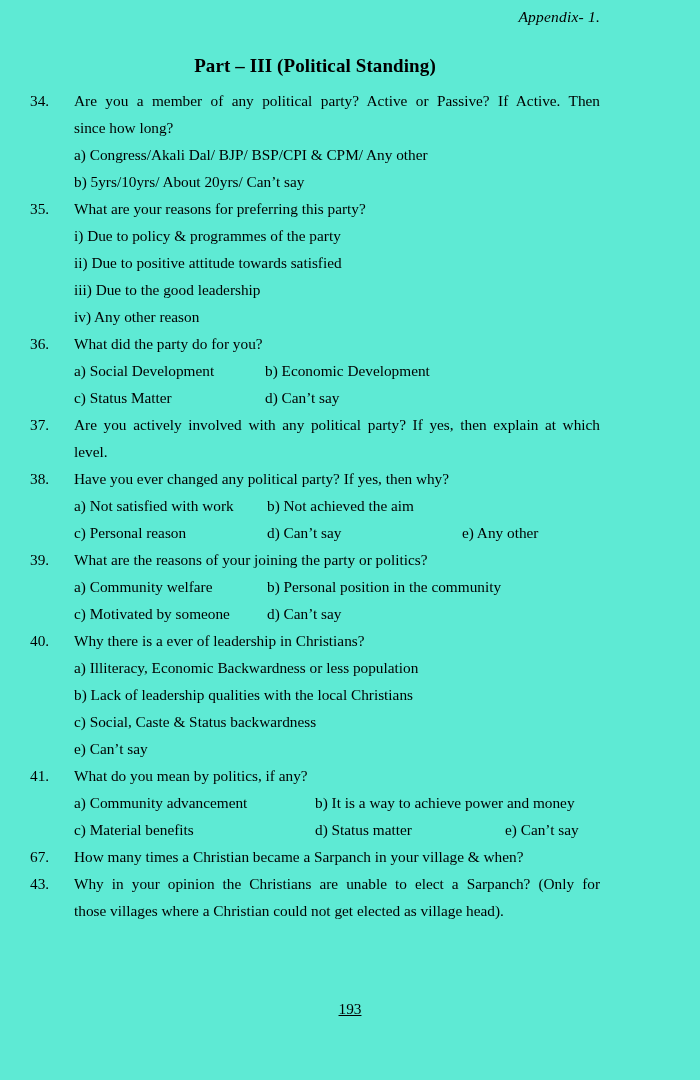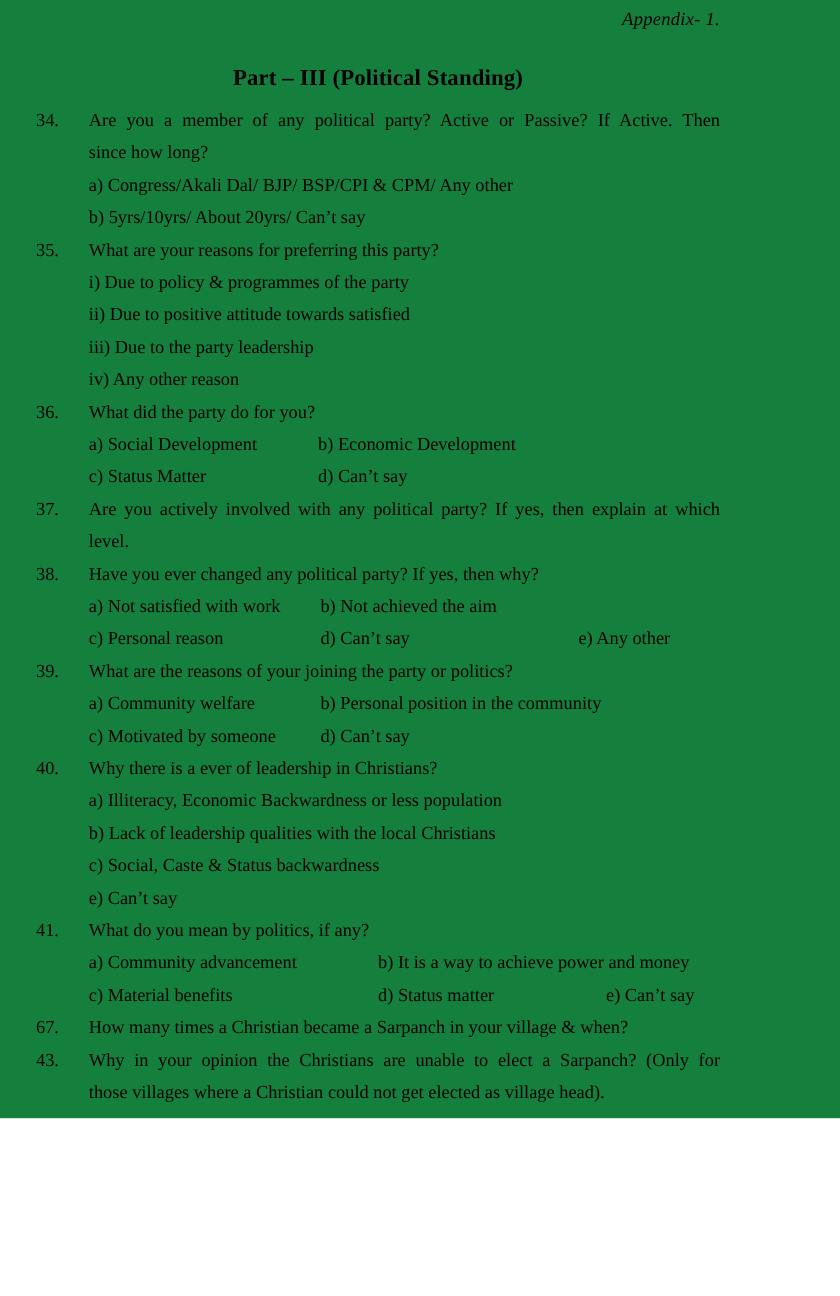--- a/index.html
+++ b/index.html
@@ -8,23 +8,23 @@
     padding: 0;
     background: #ffffff;
   }
   body {
     font-family: "Liberation Serif", "DejaVu Serif", serif;
     color: #000000;
   }
   .page {
     position: relative;
     width: 700px;
-    height: 932px;
+    height: 1080px;
     margin: 0 auto;
-    background: #15803d;
+    background: #5eead4;
     overflow: hidden;
     box-sizing: border-box;
   }
 
   
   .appendix-head {
     position: absolute;
     top: 8px;
     left: 0;
     width: 600px;
@@ -107,21 +107,21 @@
     line-height: 27px;
     font-size: 15.3px;
     white-space: nowrap;
   }
 
   
   .c1 { left: 44px; }
   .c2a { left: 235px; }   
   .c2b { left: 237px; }   
   .c2c { left: 285px; }   
-  .c3a { left: 452px; text-align: right; }   
+  .c3a { left: 432px; text-align: right; }   
   .c3b { left: 475px; }   
 
   
   .folio {
     position: absolute;
     top: 1000px;
     left: 0;
     width: 700px;
     text-align: center;
     font-size: 15.3px;
@@ -155,21 +155,21 @@
         <span class="qnum">35.</span>
         <span class="qtext flow">What are your reasons for preferring this party?</span>
       </div>
       <div class="opt-row">
         <span class="opt c1">i) Due to policy &amp; programmes of the party</span>
       </div>
       <div class="opt-row">
         <span class="opt c1">ii) Due to positive attitude towards satisfied</span>
       </div>
       <div class="opt-row">
-        <span class="opt c1">iii) Due to the party leadership</span>
+        <span class="opt c1">iii) Due to the good leadership</span>
       </div>
       <div class="opt-row">
         <span class="opt c1">iv) Any other reason</span>
       </div>
       <div class="line">
         <span class="qnum">36.</span>
         <span class="qtext flow">What did the party do for you?</span>
       </div>
       <div class="opt-row">
         <span class="opt c1">a) Social Development</span>

